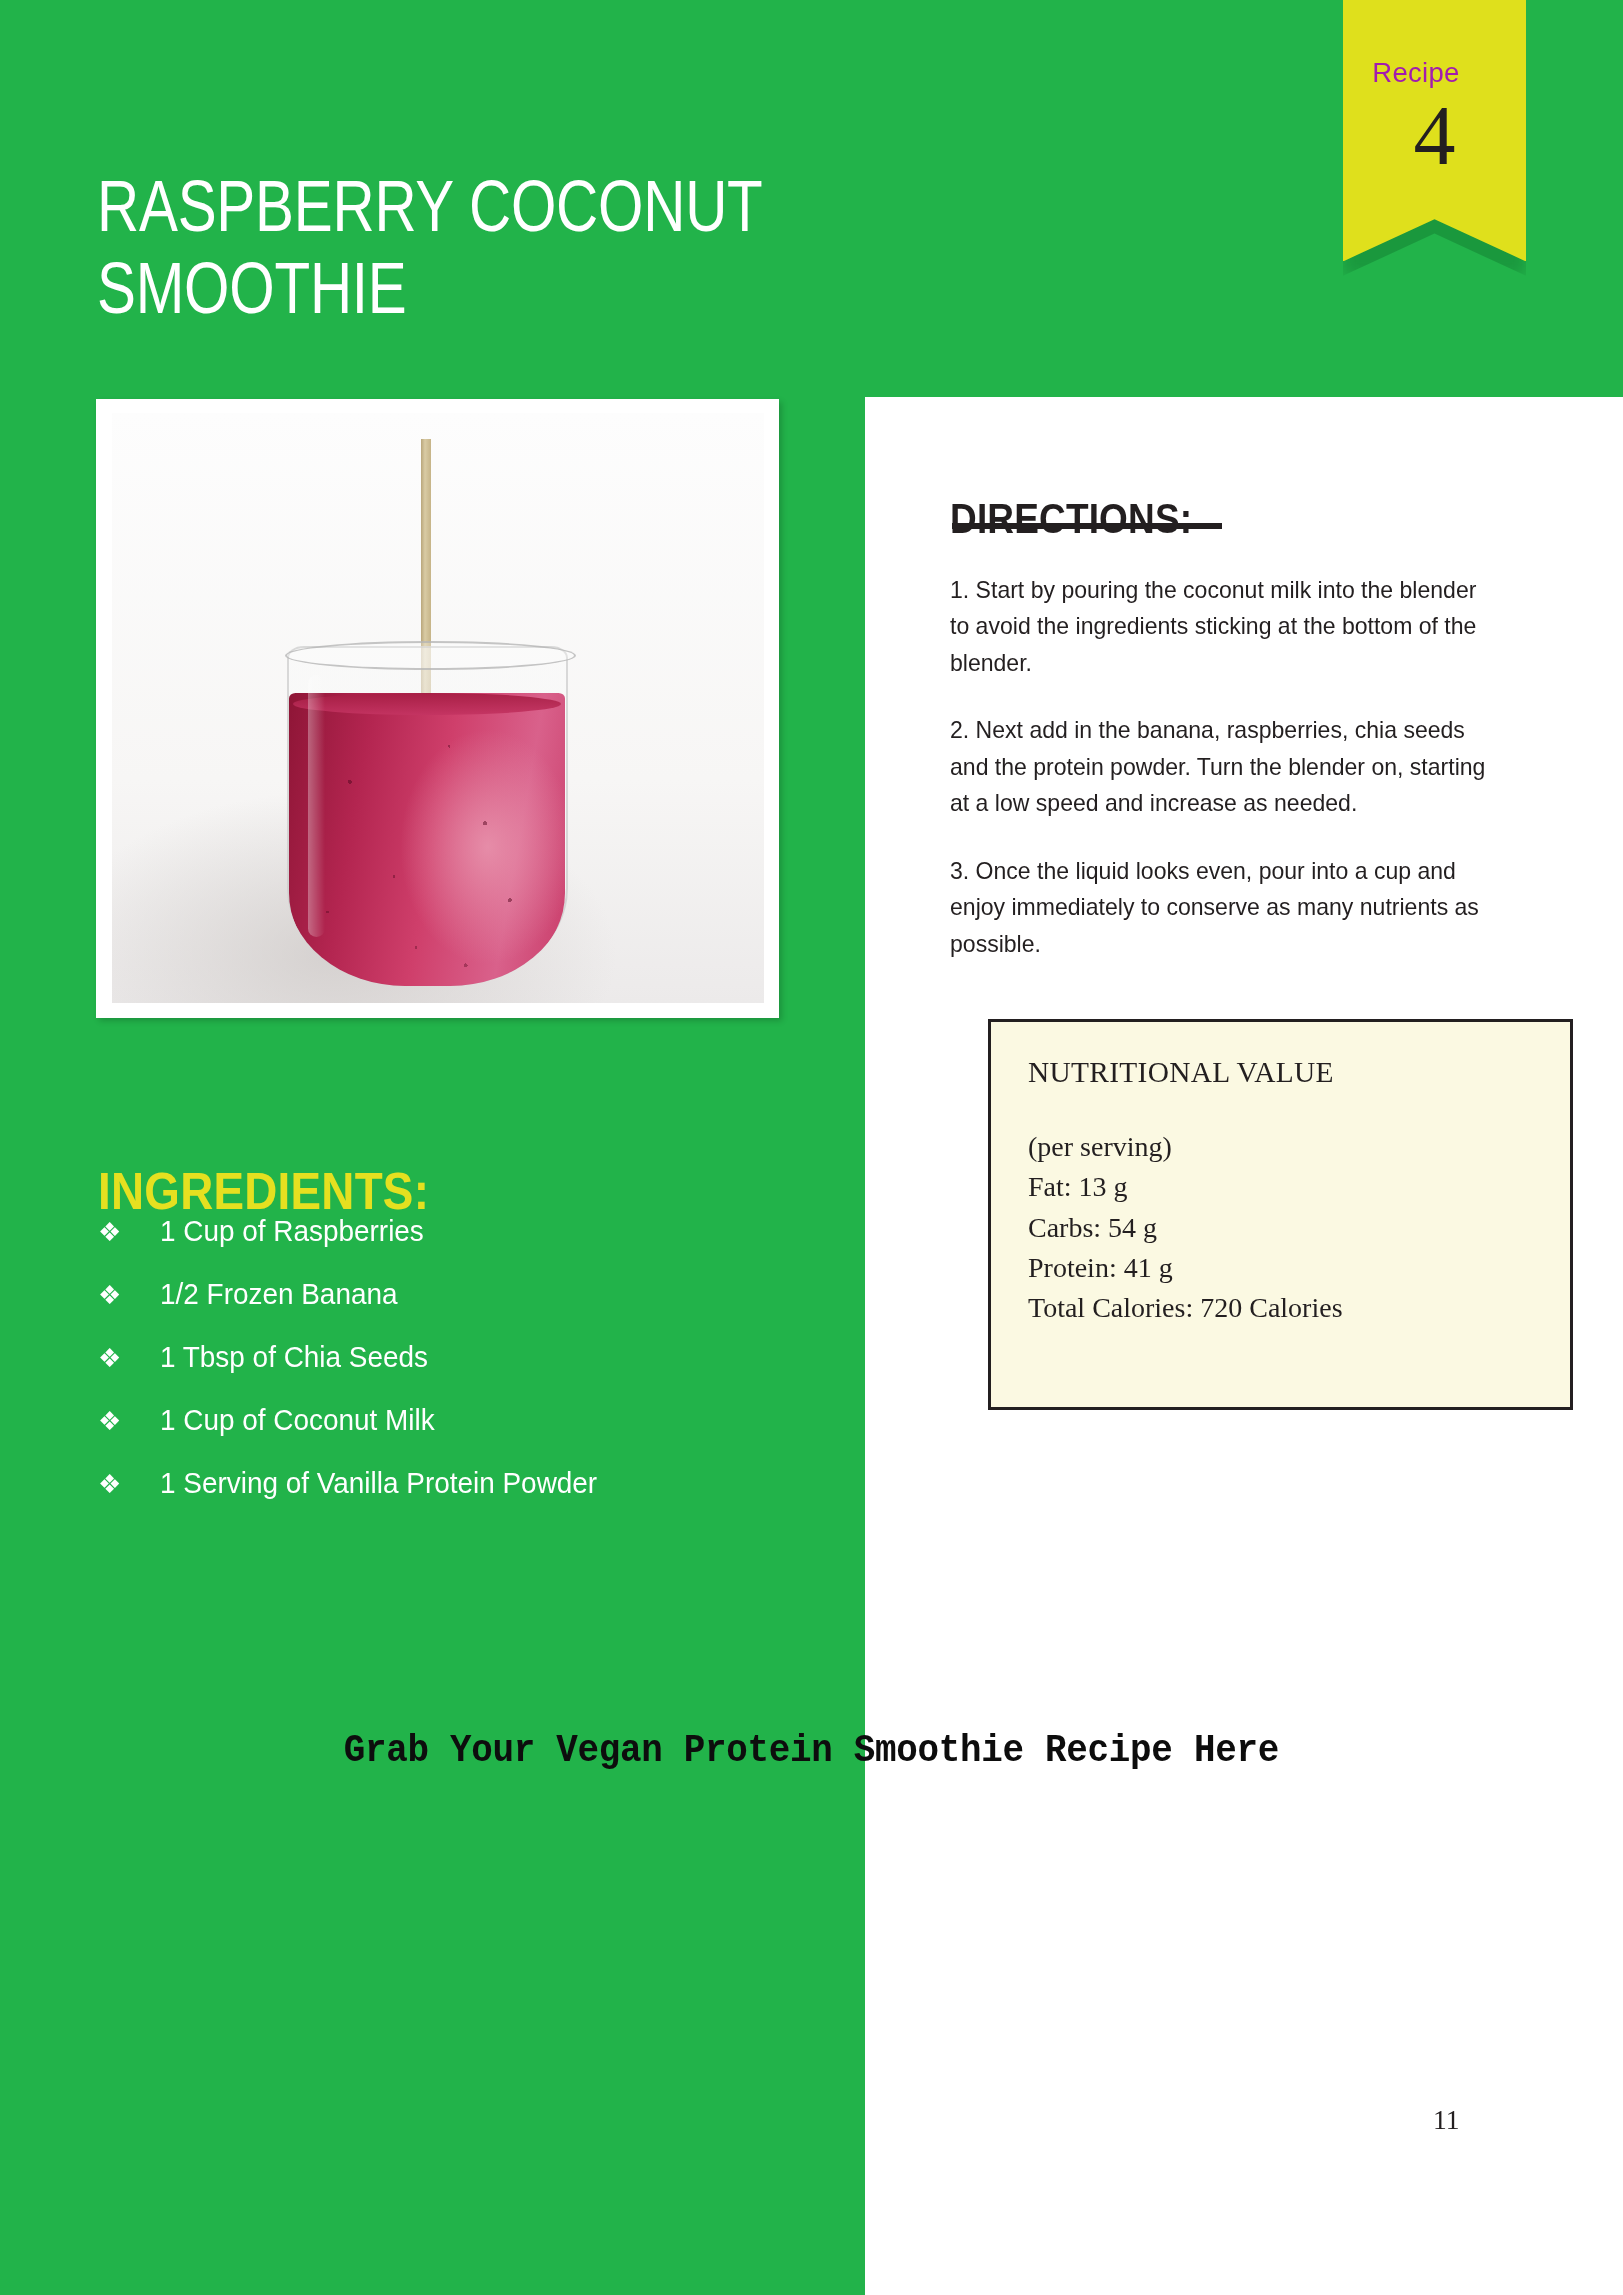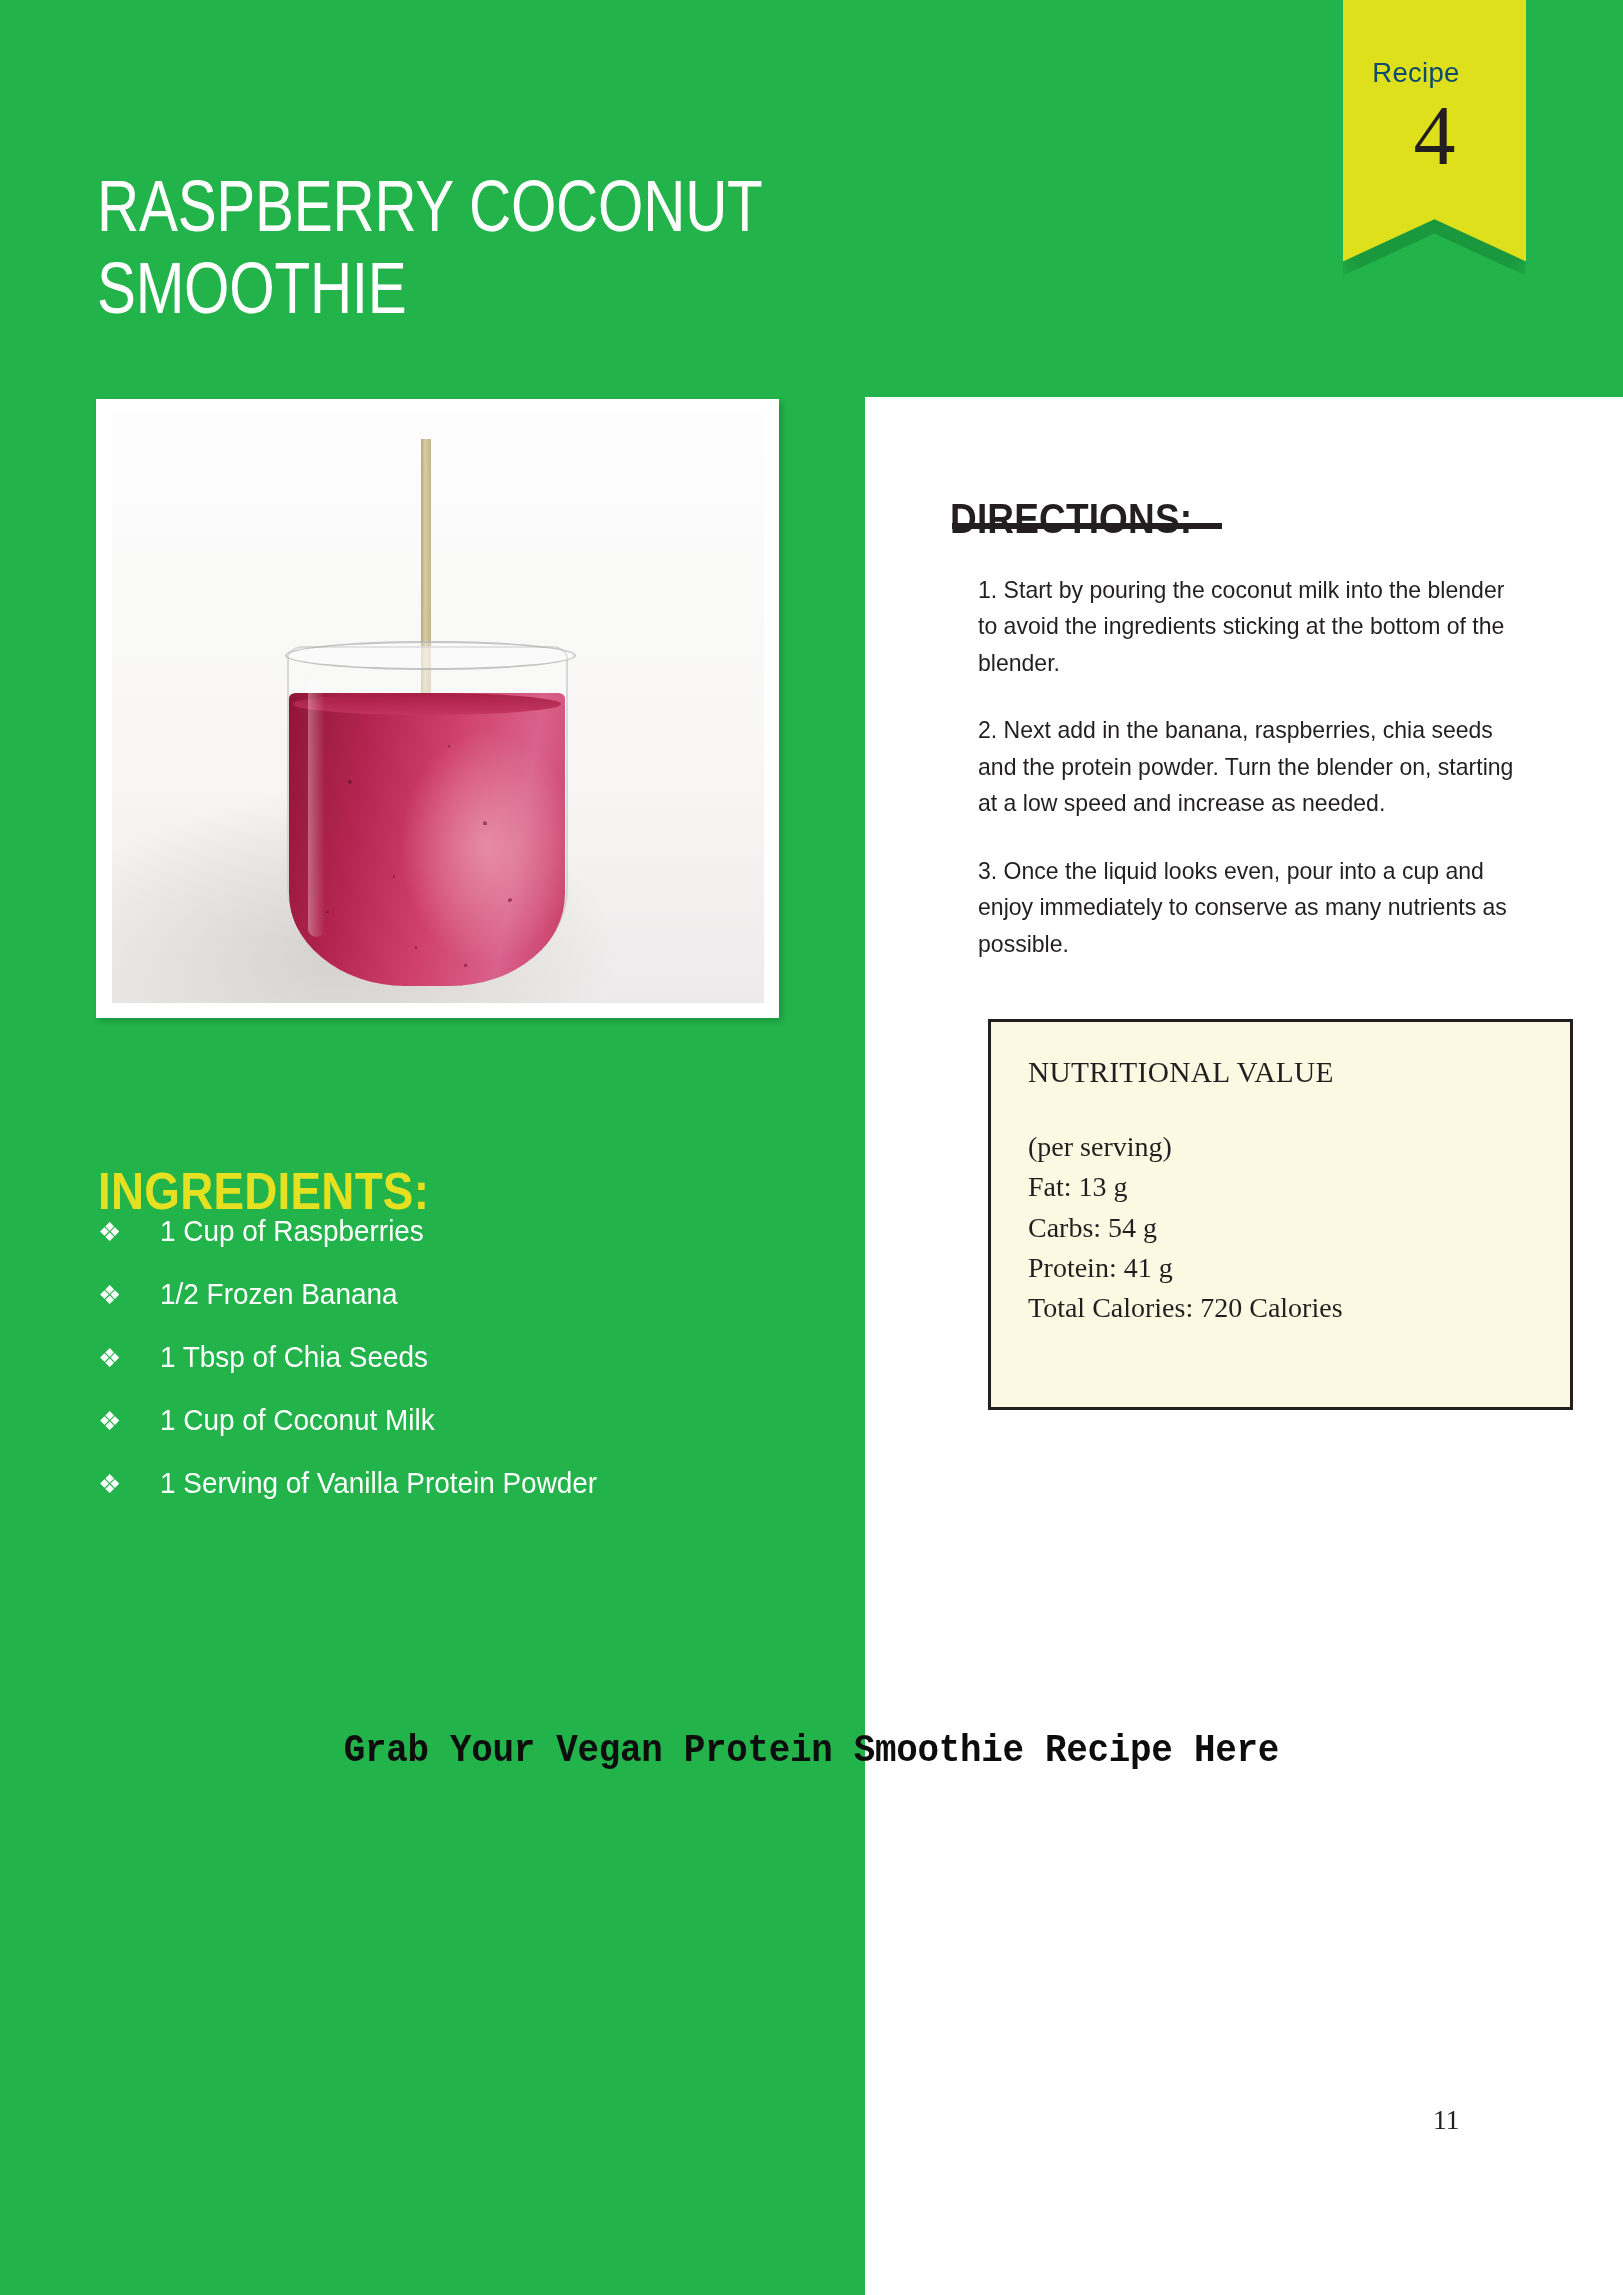--- a/index.html
+++ b/index.html
@@ -66,21 +66,21 @@
     filter: blur(7.2px);
     z-index: 5;
   }
   .ribbon-label {
     position: absolute;
     left: 0;
     top: 60px;
     width: 146px;
     text-align: center;
     font-size: 27.5px;
-    color: #0c4a6e;
+    color: #a21caf;
     letter-spacing: 0.3px;
   }
   .ribbon-number {
     position: absolute;
     left: 0;
     top: 97px;
     width: 183px;
     text-align: center;
     font-family: "Liberation Serif", serif;
     font-size: 84px;
@@ -262,21 +262,20 @@
     top: 523px;
     width: 270px;
     height: 5.9px;
     background: #231f20;
   }
   .directions-body {
     position: absolute;
     left: 950px;
     top: 548px;
     width: 563px;
-    margin-left: 28px;
   }
   .direction-step {
     color: #231f20;
     font-size: 24px;
     line-height: 1.52;
     margin-bottom: 31px;
     transform: scaleX(0.96);
     transform-origin: left top;
   }
 

